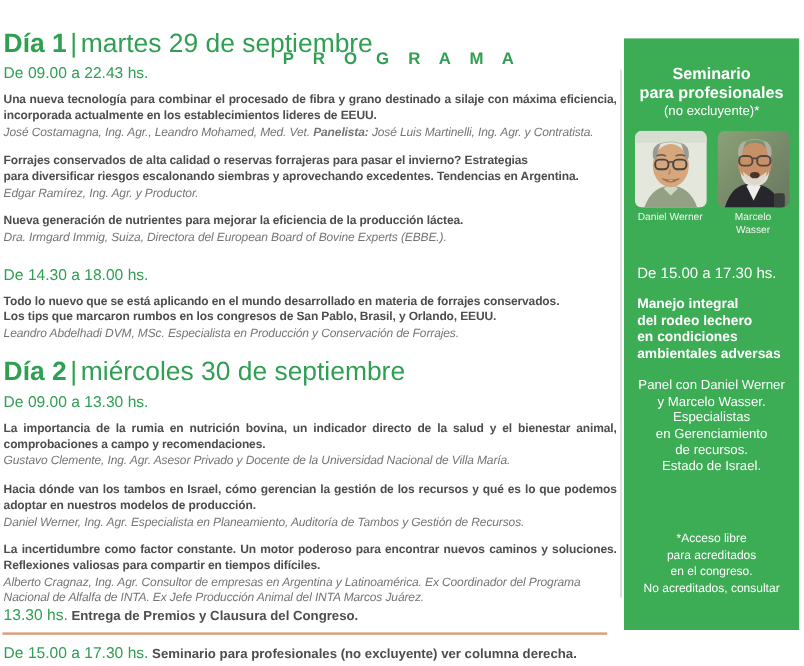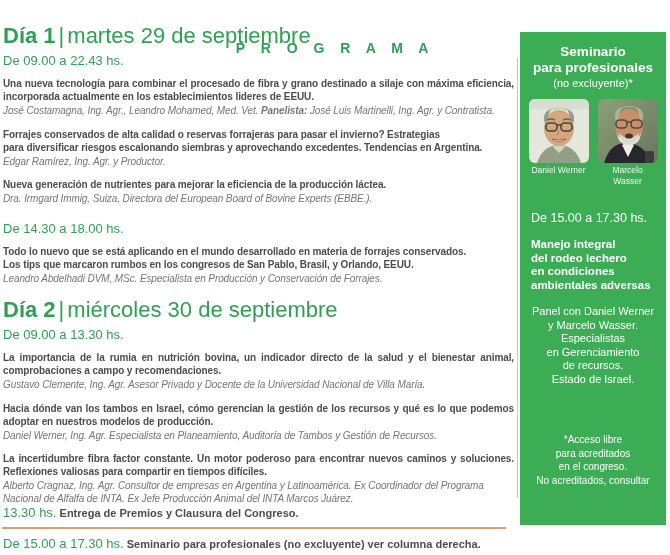--- a/index.html
+++ b/index.html
@@ -37,21 +37,21 @@
   .green-time{color:#2f9f52;font-size:13px;}
   .bold-dark{color:#4d4d4d;font-weight:bold;font-size:11px;}
   .orange-divider{
     position:absolute;left:2px;top:527px;width:504px;height:2px;background:#d79e77;
   }
   .vertical-divider{
     position:absolute;left:517px;top:58px;width:1px;height:440px;background:#c9c9c9;
   }
   .sidebar{
     position:absolute;left:520px;top:32px;width:146px;height:493px;
-    background:#3cac55;color:#ffffff;box-sizing:border-box;padding-top:12px;
+    background:#3cac55;color:#ffffff;box-sizing:border-box;padding-top:22px;
   }
   .sidebar-title{font-weight:bold;font-size:13.5px;line-height:16px;text-align:center;white-space:pre-line;margin:0;}
   .sidebar-subtitle{font-size:11px;line-height:13px;text-align:center;margin:1px 0 0 0;}
   .photos-row{display:flex;justify-content:center;gap:9px;margin-top:9px;}
   .photo-fig{width:60px;}
   .photo-img{width:60px;height:64px;border-radius:6px;overflow:hidden;display:block;}
   .photo-caption{font-size:8.5px;line-height:11px;text-align:center;margin-top:2px;color:#f2f7f0;}
   .sidebar-time{font-size:12.5px;margin:24px 0 0 11px;}
   .sidebar-topic{font-weight:bold;font-size:11.5px;line-height:13.5px;margin:13px 0 0 11px;white-space:pre-line;}
   .sidebar-panel{font-size:11px;line-height:13.5px;text-align:center;margin-top:13px;white-space:pre-line;}
@@ -103,21 +103,21 @@
     <p class="session-title">La importancia de la rumia en nutrición bovina, un indicador directo de la salud y el bienestar animal, comprobaciones a campo y recomendaciones.</p>
     <p class="session-speakers">Gustavo Clemente, Ing. Agr. Asesor Privado y Docente de la Universidad Nacional de Villa María.</p>
   </div>
 
   <div class="session">
     <p class="session-title">Hacia dónde van los tambos en Israel, cómo gerencian la gestión de los recursos y qué es lo que podemos adoptar en nuestros modelos de producción.</p>
     <p class="session-speakers">Daniel Werner, Ing. Agr. Especialista en Planeamiento, Auditoría de Tambos y Gestión de Recursos.</p>
   </div>
 
   <div class="session">
-    <p class="session-title">La incertidumbre fibra factor constante. Un motor poderoso para encontrar nuevos caminos y soluciones. Reflexiones valiosas para compartir en tiempos difíciles.</p>
+    <p class="session-title">La incertidumbre como factor constante. Un motor poderoso para encontrar nuevos caminos y soluciones. Reflexiones valiosas para compartir en tiempos difíciles.</p>
     <p class="session-speakers">Alberto Cragnaz, Ing. Agr. Consultor de empresas en Argentina y Latinoamérica. Ex Coordinador  del Programa Nacional de Alfalfa de INTA. Ex Jefe Producción Animal del INTA Marcos Juárez.</p>
   </div>
 
 </div>
 
 <div class="closing-line">
   <span class="green-time">13.30 hs.</span><span class="bold-dark"> Entrega de Premios y Clausura del Congreso.</span>
 </div>
 
 <div class="orange-divider"></div>

